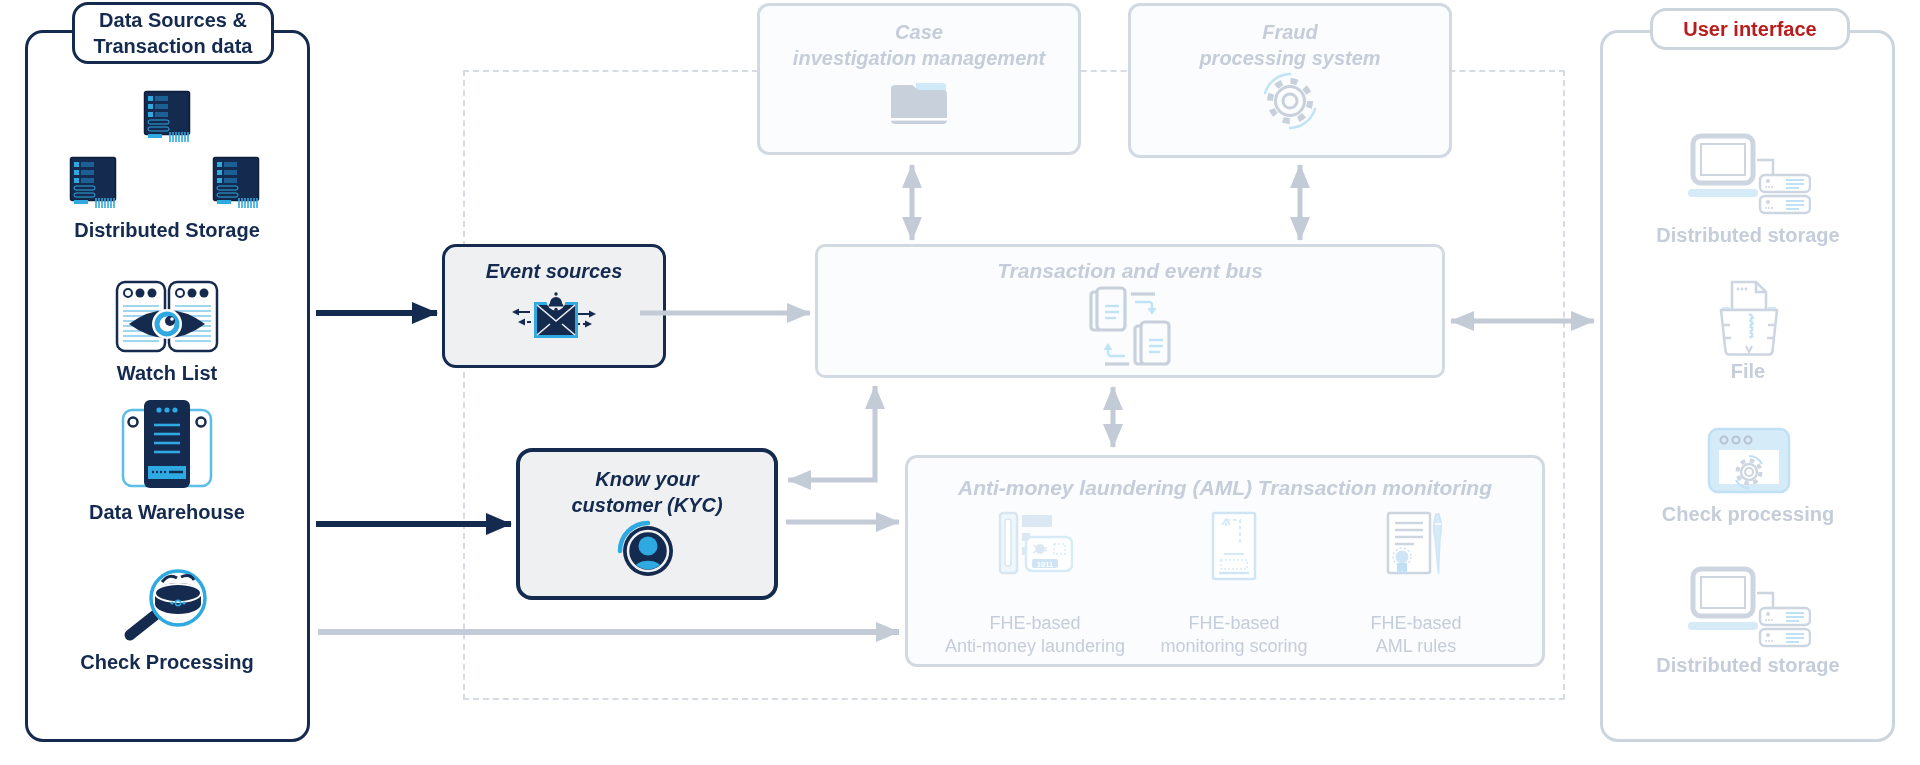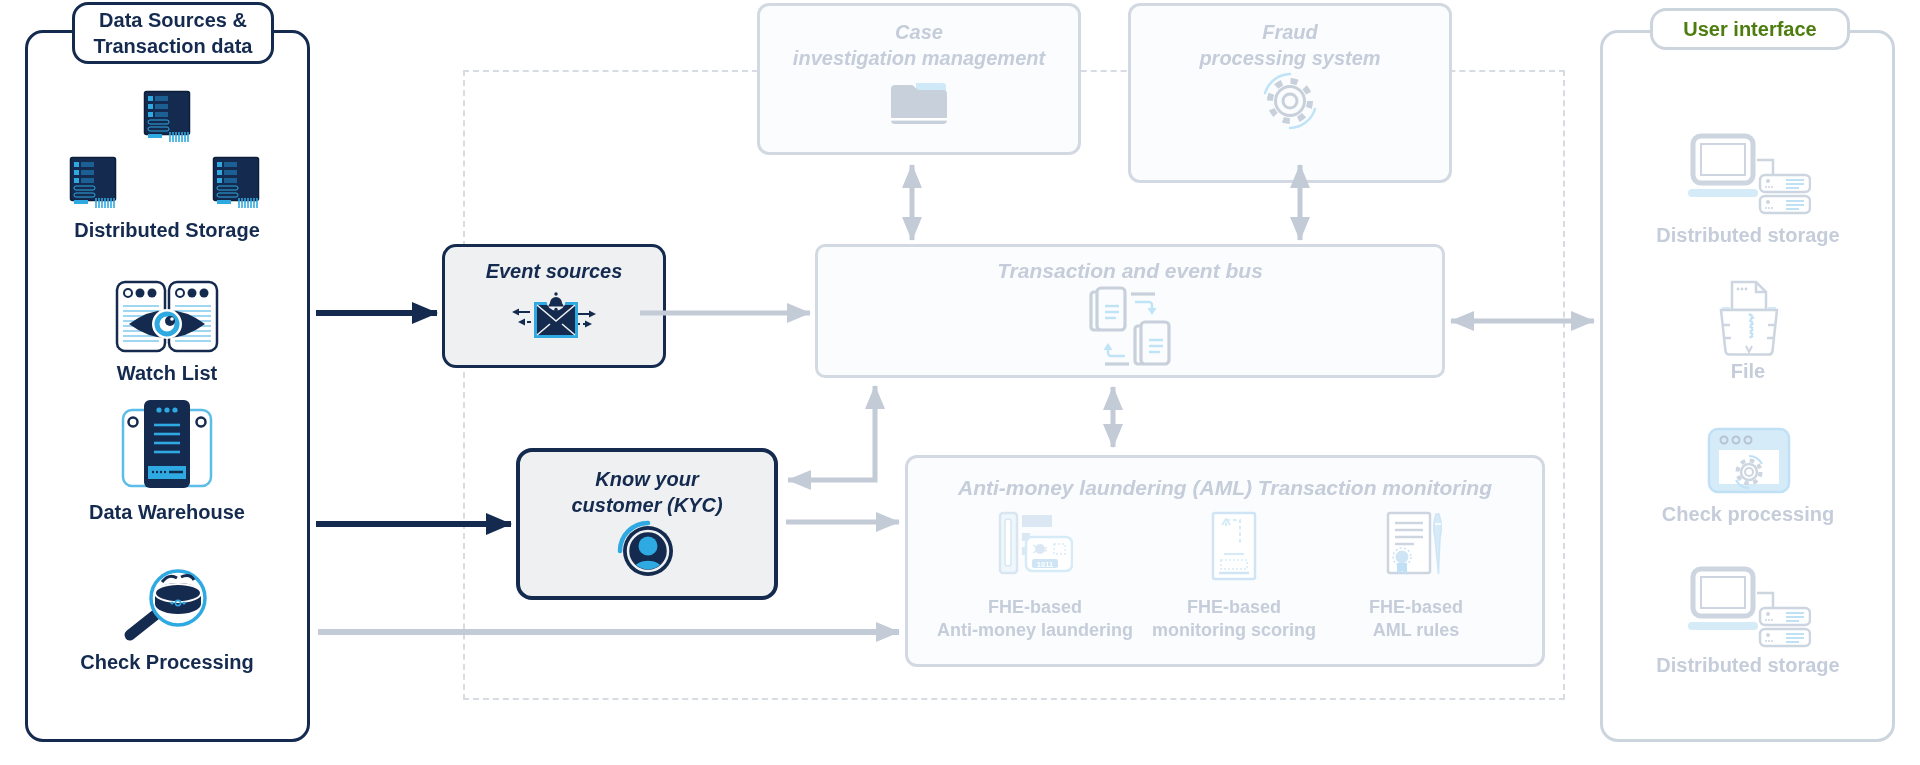--- a/index.html
+++ b/index.html
@@ -7,39 +7,39 @@
   .canvas { position:relative; width:1920px; height:765px; background:#fff; overflow:hidden; }
 
   
   .panel { position:absolute; border-radius:18px; background:#fff; }
   .panel-left  { left:25px;  top:30px; width:285px; height:712px; border:3px solid #142a4f; z-index:2; }
   .panel-right { left:1600px;top:30px; width:295px; height:712px; border:3px solid #ccd4de; z-index:2; }
 
   .pill { position:absolute; background:#fff; display:flex; flex-direction:column; justify-content:center;
           align-items:center; text-align:left; font-weight:600; z-index:6; border-radius:16px; }
   .pill-left  { left:72px;  top:2px; width:202px; height:62px; border:3px solid #142a4f; color:#142a4f; font-size:20px; line-height:26px; }
-  .pill-right { left:1650px;top:8px; width:200px; height:42px; border:3px solid #ccd4de; color:#4d7c0f; font-size:20px; }
+  .pill-right { left:1650px;top:8px; width:200px; height:42px; border:3px solid #ccd4de; color:#b91c1c; font-size:20px; }
 
   .item-label { position:absolute; text-align:center; font-size:20px; font-weight:600; color:#142a4f; z-index:3; }
   .muted-label { color:#c5cdda; }
   .icon { position:absolute; z-index:3; }
 
   
   .dashed-zone { position:absolute; left:463px; top:70px; width:1102px; height:630px;
                  border:2px dashed #d7dce3; z-index:1; }
 
   
   .box { position:absolute; text-align:center; font-weight:600; }
   .box-active { background:#eef0f2; border:3px solid #142a4f; border-radius:14px; color:#142a4f; z-index:3; }
   .box-muted  { background:#fbfcfd; border:3px solid #d3d9e2; border-radius:12px; color:#c5cdda; z-index:2; }
   .box-title  { font-size:20px; line-height:26px;font-style:italic; }
   .center-icon { display:block; margin:0 auto; }
 
   .aml-item { position:absolute; width:210px; text-align:center; }
-  .aml-item .lbl { font-size:18px; line-height:23px; color:#c5cdda; font-weight:700; margin-top:6px; }
+  .aml-item .lbl { font-size:18px; line-height:23px; color:#c5cdda; font-weight:400; margin-top:22px; }
 
   .arrows { position:absolute; left:0; top:0; z-index:4; pointer-events:none; }
 </style>
 </head>
 <body>
 
 <div class="canvas">
 
   <div class="dashed-zone"></div>
 
@@ -242,21 +242,21 @@
       <div>Case</div>
       <div>investigation management</div>
     </div>
     <svg class="center-icon" width="62" height="54" viewBox="0 0 62 54" style="margin-top:5px">
       <path d="M28,7 h27 a3,3 0 0 1 3,3 v7 h-30 z" fill="#cfe9f8"></path>
       <path d="M3,13 a4,4 0 0 1 4,-4 h16 a4,4 0 0 1 2.8,1.2 L30,14 h25 a4,4 0 0 1 4,4 v26 a4,4 0 0 1 -4,4 H7 a4,4 0 0 1 -4,-4 z" fill="#c7d0db"></path>
       <rect x="3" y="42" width="56" height="2.6" fill="#fff"></rect>
     </svg>
   </div>
 
-  <div class="box box-muted" style="left:1128px;top:3px;width:324px;height:180px;padding-top:13px">
+  <div class="box box-muted" style="left:1128px;top:3px;width:324px;height:155px;padding-top:13px">
     <div class="box-title">
       <div>Fraud</div>
       <div>processing system</div>
     </div>
     <svg class="center-icon" width="58" height="58" viewBox="0 0 58 58" style="margin-top:1px">
       <path d="M29,2 A27,27 0 0 0 4,21" fill="none" stroke="#bfe3f7" stroke-width="2.5" stroke-linecap="round"></path>
       <path d="M29,56 A27,27 0 0 0 54,37" fill="none" stroke="#bfe3f7" stroke-width="2.5" stroke-linecap="round"></path>
       <circle cx="29" cy="29" r="20" fill="none" stroke="#c7d0db" stroke-width="6" stroke-dasharray="7 8.7"></circle>
       <circle cx="29" cy="29" r="14.5" fill="#fbfcfd" stroke="#c7d0db" stroke-width="3"></circle>
       <circle cx="29" cy="29" r="7" fill="none" stroke="#c7d0db" stroke-width="3"></circle>

